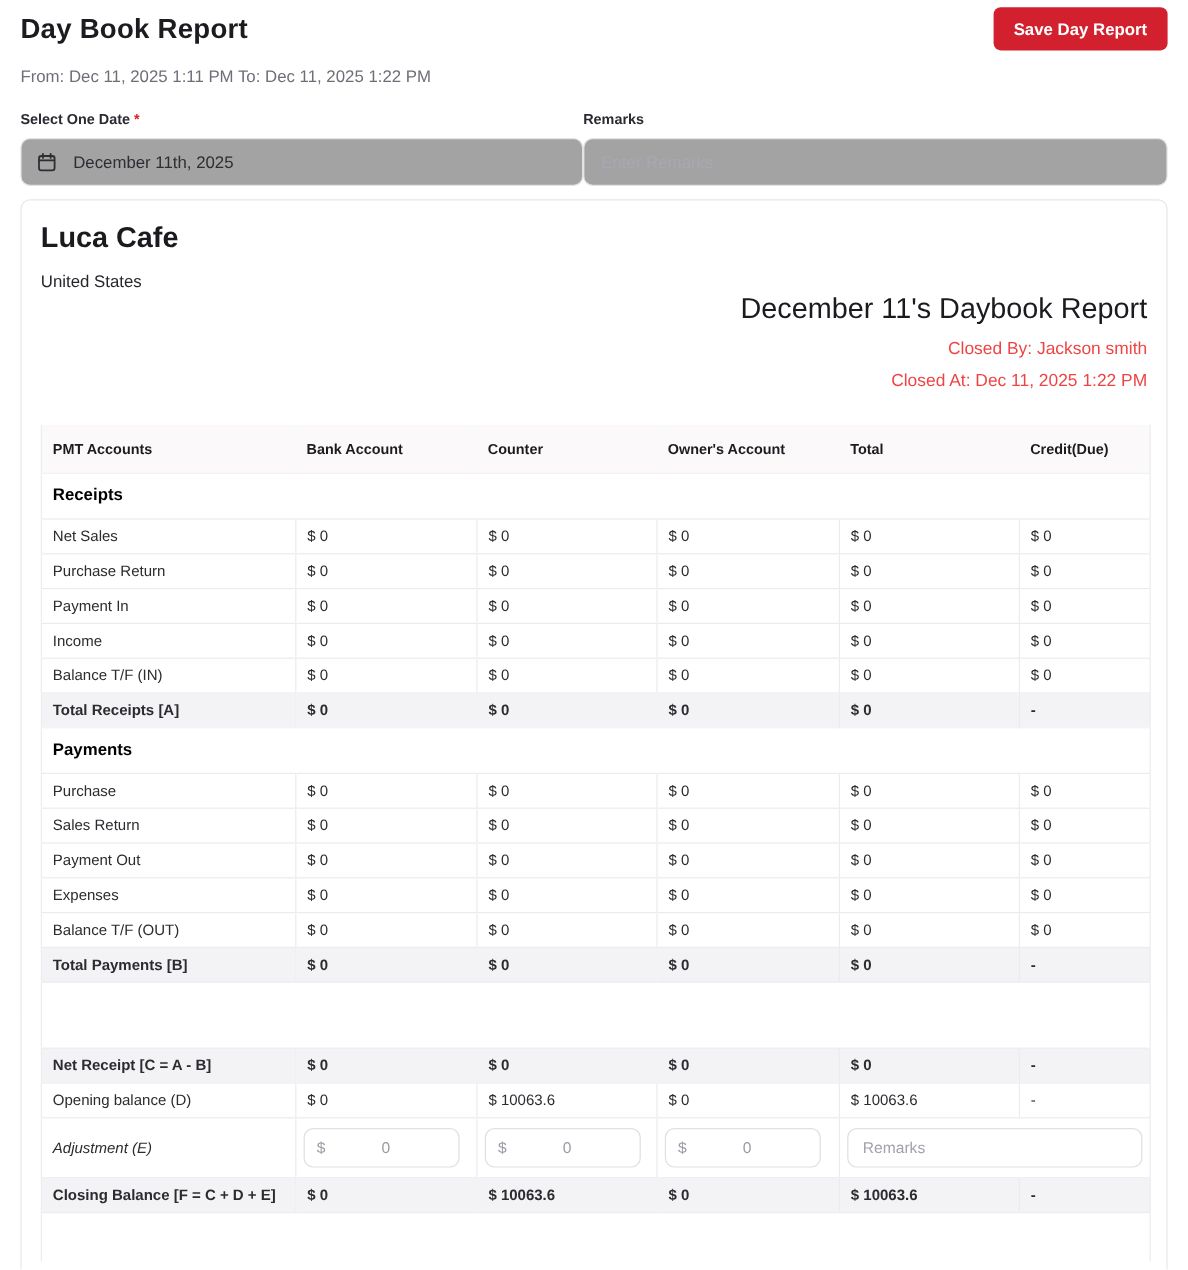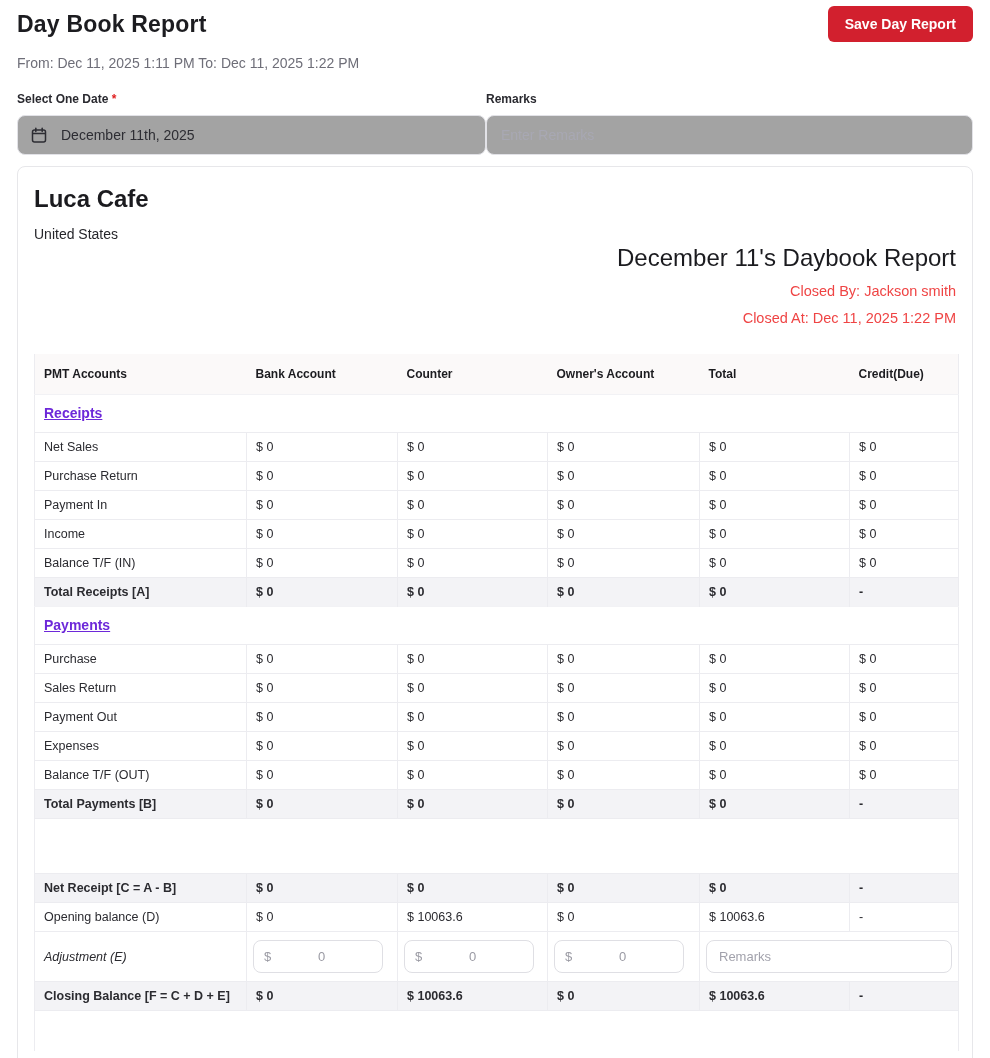--- a/index.html
+++ b/index.html
@@ -56,21 +56,21 @@
     width: 100%; border-collapse: collapse; table-layout: fixed;
     margin-top: 28px;
     border-left: 1px solid #ececf0; border-right: 1px solid #ececf0;
   }
   table.daybook th {
     background: #fbf9f9; text-align: left;
     font-size: 12px; font-weight: 700; color: #1c1c20;
     padding: 13px 9px;
   }
   tr.section-row td { padding: 9px 9px 10px; border-top: 1px solid #f2f2f5; }
-  .section-label { font-size: 14px; font-weight: 700; text-decoration: underline; color: #6d28d9; }
+  .section-label { font-size: 14px; font-weight: 700; color: #000000; }
   tr.data-row td, tr.total-row td {
     border-top: 1px solid #ececf0;
     font-size: 12.5px; padding: 7px 9px; color: #2b2b30;
     white-space: nowrap; overflow: hidden;
   }
   tr.data-row td + td, tr.total-row td + td, tr.adjust-row td + td { border-left: 1px solid #ececf0; }
   tr.total-row td { background: #f3f3f6; font-weight: 700; }
   tr.gap-row td { border-top: 1px solid #ececf0; height: 55px; }
   tr.tail-row td { border-top: 1px solid #ececf0; height: 40px; }
   tr.adjust-row td { border-top: 1px solid #ececf0; padding: 8px 6px; font-size: 12.5px; color: #2b2b30; }

